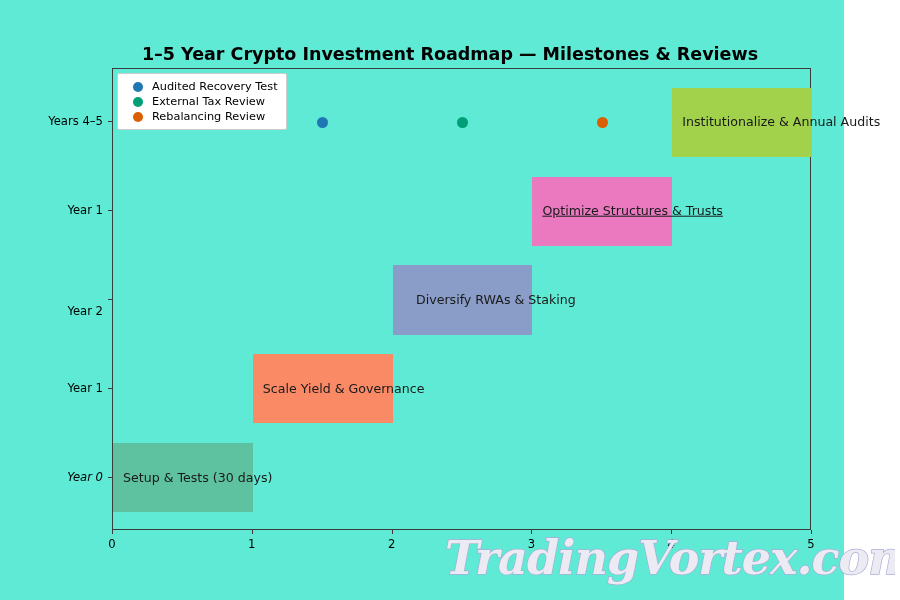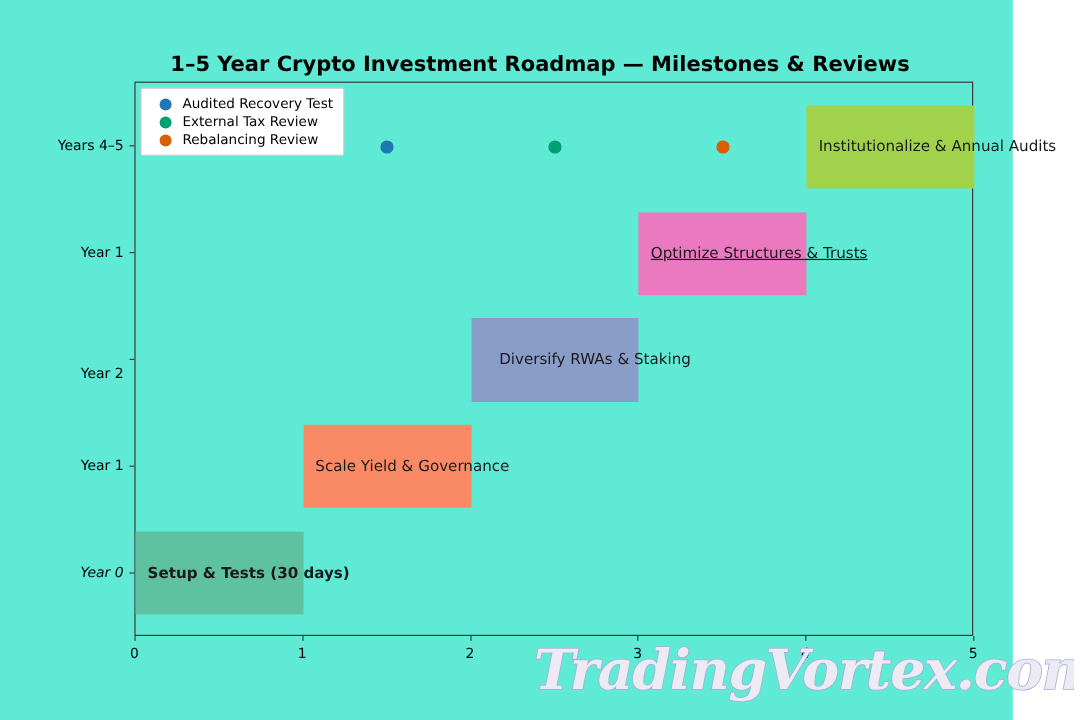--- a/index.html
+++ b/index.html
@@ -194,21 +194,21 @@
       <div class="xtick-label" style="left: 531.4px;">3</div>
       <div class="xtick-mark" style="left: 671.2px;"></div>
       <div class="xtick-label" style="left: 671.2px;">4</div>
       <div class="xtick-mark" style="left: 811px;"></div>
       <div class="xtick-label" style="left: 811px;">5</div>
     </div>
 
   <div id="plot-area">
     <div id="plot-inner">
         <div class="bar" style="left: 0px; top: 374.042px; width: 139.8px; height: 69.3px; background: rgb(94, 194, 160);"></div>
-        <div class="bar-label" style="left: 10px; top: 408.692px; transform: translateY(-50%); font-weight: bold;">Setup &amp; Tests (30 days)</div>
+        <div class="bar-label" style="left: 10px; top: 408.692px; transform: translateY(-50%);">Setup &amp; Tests (30 days)</div>
         <div class="bar" style="left: 139.8px; top: 285.196px; width: 139.8px; height: 69.3px; background: rgb(250, 138, 101);"></div>
         <div class="bar-label" style="left: 149.8px; top: 319.846px; transform: translateY(-50%);">Scale Yield &amp; Governance</div>
         <div class="bar" style="left: 279.6px; top: 196.35px; width: 139.8px; height: 69.3px; background: rgb(138, 157, 201);"></div>
         <div class="bar-label" style="left: 303px; top: 231px; transform: translateY(-50%);">Diversify RWAs &amp; Staking</div>
         <div class="bar" style="left: 419.4px; top: 107.504px; width: 139.8px; height: 69.3px; background: rgb(234, 121, 192);"></div>
         <div class="bar-label" style="left: 429.4px; top: 142.154px; transform: translateY(-50%); text-decoration: underline;">Optimize Structures &amp; Trusts</div>
         <div class="bar" style="left: 559.2px; top: 18.6577px; width: 139.8px; height: 69.3px; background: rgb(162, 210, 75);"></div>
         <div class="bar-label" style="left: 569.2px; top: 53.3077px; transform: translateY(-50%);">Institutionalize &amp; Annual Audits</div>
         <div class="marker" style="left: 204.2px; top: 47.8077px; background: rgb(31, 119, 180);"></div>
         <div class="marker" style="left: 344px; top: 47.8077px; background: rgb(0, 160, 119);"></div>

